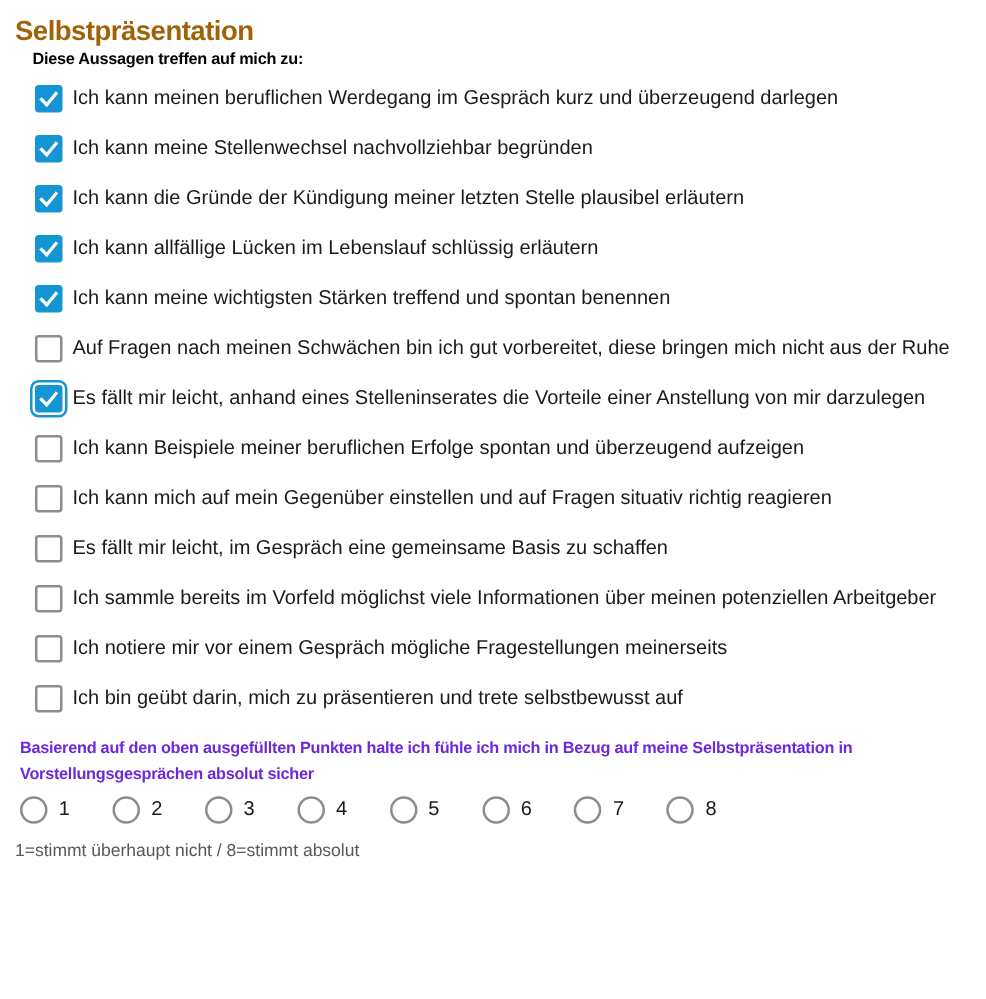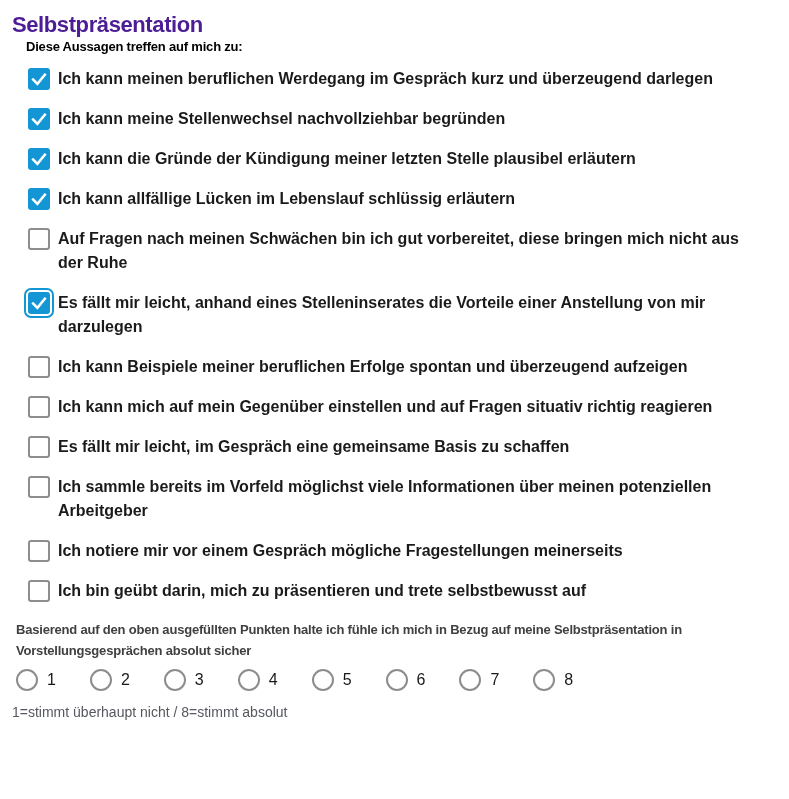--- a/index.html
+++ b/index.html
@@ -1,36 +1,36 @@
 <!DOCTYPE html>
 <html style="--blue: #1496d4; --gray-border: #8d8d8d;"><head>
 <meta charset="utf-8">
 <style>
   html,body{margin:0;padding:0;background:#ffffff;}
   body{font-family:"Liberation Sans","DejaVu Sans",sans-serif;color:#1a1a1a;}
   .page{position:relative;width:789px;height:799px;box-sizing:border-box;
         padding:13px 14px 0 12px;overflow:hidden;background:#fff;}
 
-  .title{font-size:22px;font-weight:bold;color:#4c1d95;margin:0 0 4px 0;
+  .title{font-size:22px;font-weight:bold;color:#a16207;margin:0 0 4px 0;
          letter-spacing:-0.4px;line-height:1.05;}
   .subtitle{font-size:13px;font-weight:bold;color:#000;margin-left:14px;
             letter-spacing:-0.2px;line-height:1.1;}
 
   #checklist{margin-top:13px;}
   .row{display:flex;align-items:flex-start;padding-left:16px;margin-bottom:16px;}
   .cbwrap{flex:0 0 auto;border:2px solid transparent;border-radius:7px;
           padding:2px;margin:-3px 4px -5px -4px;line-height:0;}
   .cbwrap.focused{border-color:var(--blue);}
   .cb{display:inline-block;width:22px;height:22px;box-sizing:border-box;
       border:2px solid var(--gray-border);border-radius:3px;background:#fff;}
   .cb.checked{border:none;background:var(--blue);}
   .cb svg{display:block;}
-  .itemlabel{font-size:16px;line-height:24px;max-width:710px;color:#1a1a1a;font-weight:bold;}
+  .itemlabel{font-size:16px;line-height:24px;max-width:710px;color:#1a1a1a;}
 
-  .question{font-size:13px;font-weight:bold;color:#404040;letter-spacing:-0.2px;
+  .question{font-size:13px;font-weight:bold;color:#6d28d9;letter-spacing:-0.2px;
             line-height:21px;margin:12px 0 0 4px;max-width:708px;}
 
   #rating-row{display:flex;align-items:center;margin:8px 0 0 4px;}
   .opt{display:flex;align-items:center;margin-right:34px;}
   .opt:last-child{margin-right:0;}
   .radio{flex:0 0 auto;width:22px;height:22px;box-sizing:border-box;
          border:2px solid var(--gray-border);border-radius:50%;background:#fff;
          margin-right:9px;}
   .optlabel{font-size:16px;color:#1a1a1a;white-space:nowrap;}
 
@@ -60,20 +60,26 @@
         <span class="cbwrap"><span class="cb checked"><svg width="22" height="22" viewBox="0 0 22 22">
               <path d="M5.2 11.6 L9.4 15.8 L16.8 6.8" fill="none" stroke="#ffffff" stroke-width="2.6" stroke-linecap="square"></path>
             </svg></span></span>
         <span class="itemlabel">Ich kann die Gründe der Kündigung meiner letzten Stelle plausibel erläutern</span>
       </div>
       <div class="row">
         <span class="cbwrap"><span class="cb checked"><svg width="22" height="22" viewBox="0 0 22 22">
               <path d="M5.2 11.6 L9.4 15.8 L16.8 6.8" fill="none" stroke="#ffffff" stroke-width="2.6" stroke-linecap="square"></path>
             </svg></span></span>
         <span class="itemlabel">Ich kann allfällige Lücken im Lebenslauf schlüssig erläutern</span>
+      </div>
+      <div class="row">
+        <span class="cbwrap"><span class="cb checked"><svg width="22" height="22" viewBox="0 0 22 22">
+              <path d="M5.2 11.6 L9.4 15.8 L16.8 6.8" fill="none" stroke="#ffffff" stroke-width="2.6" stroke-linecap="square"></path>
+            </svg></span></span>
+        <span class="itemlabel">Ich kann meine wichtigsten Stärken treffend und spontan benennen</span>
       </div>
       <div class="row">
         <span class="cbwrap"><span class="cb"></span></span>
         <span class="itemlabel">Auf Fragen nach meinen Schwächen bin ich gut vorbereitet, diese bringen mich nicht aus der Ruhe</span>
       </div>
       <div class="row">
         <span class="cbwrap focused"><span class="cb checked"><svg width="22" height="22" viewBox="0 0 22 22">
               <path d="M5.2 11.6 L9.4 15.8 L16.8 6.8" fill="none" stroke="#ffffff" stroke-width="2.6" stroke-linecap="square"></path>
             </svg></span></span>
         <span class="itemlabel">Es fällt mir leicht, anhand eines Stelleninserates die Vorteile einer Anstellung von mir darzulegen</span>

